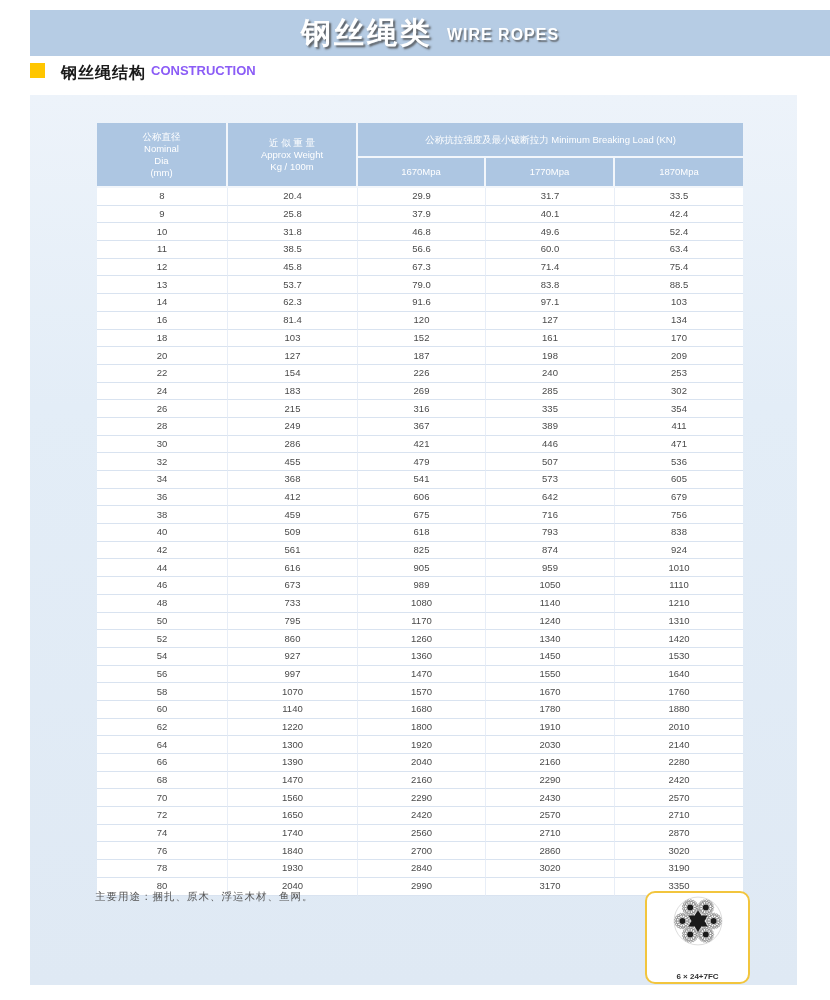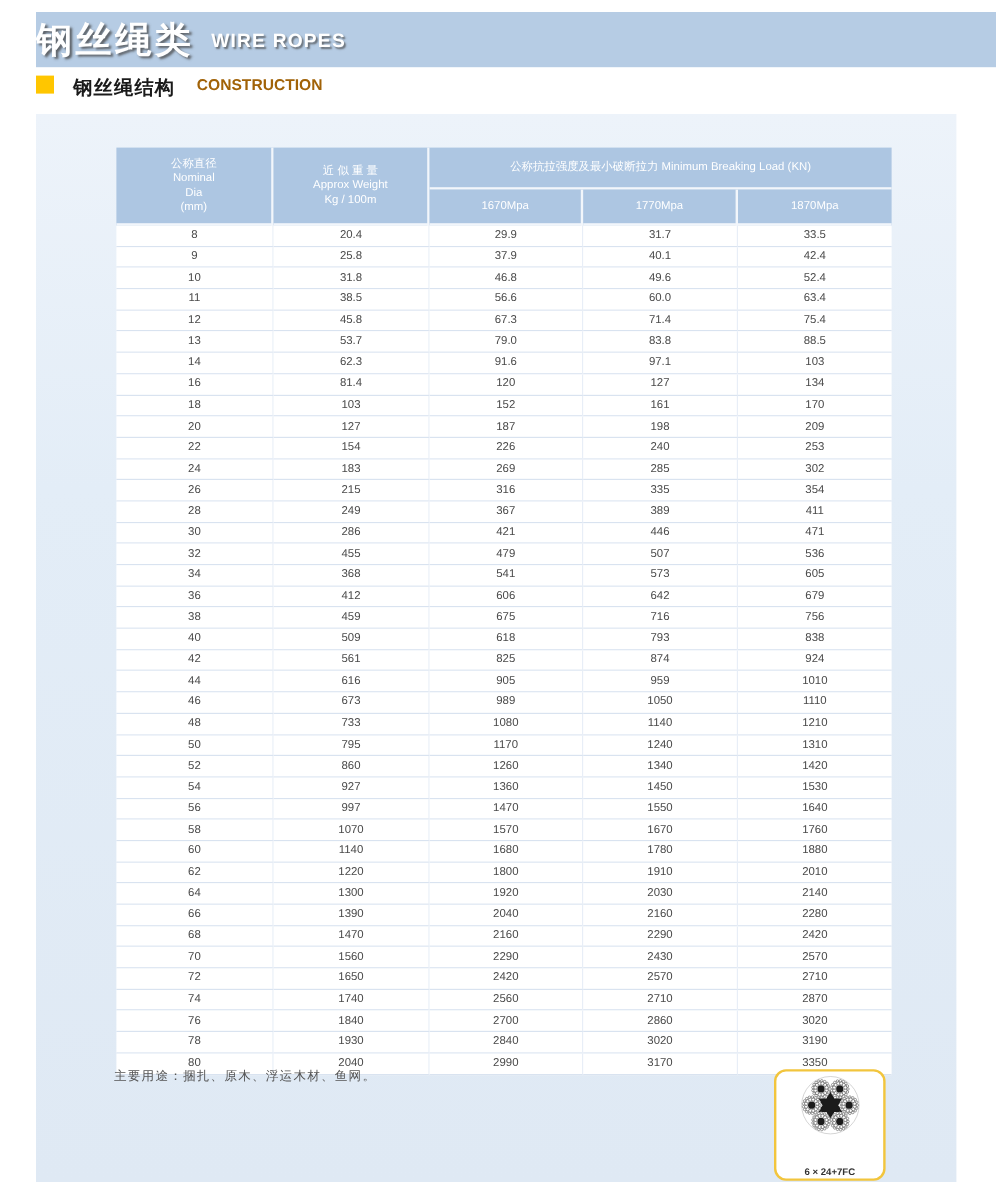--- a/index.html
+++ b/index.html
@@ -1,31 +1,31 @@
 <!DOCTYPE html>
 <html><head>
 <meta charset="utf-8">
 <style>
   html,body{margin:0;padding:0;background:#ffffff;}
   body{font-family:"Liberation Sans","DejaVu Sans",sans-serif;}
   .page{position:relative;width:830px;height:1000px;background:#fff;overflow:hidden;}
 
   
   .band{position:absolute;top:10px;left:30px;width:800px;height:46px;
-        background:#b6cce4;display:flex;align-items:center;box-sizing:border-box;}
+        background:#b6cce4;display:flex;align-items:center;box-sizing:border-box;justify-content:center;}
   .title-zh{font-size:30px;font-weight:bold;color:#fff;letter-spacing:3px;
             text-shadow:2px 2px 2px rgba(70,70,70,.8);}
   .title-en{font-size:16px;font-weight:bold;color:#fff;letter-spacing:1px;margin-left:14px;margin-top:4px;
             text-shadow:1.5px 1.5px 1.5px rgba(70,70,70,.7);}
 
   
   .section{position:absolute;top:63px;left:30px;display:flex;align-items:flex-start;}
   .bullet{width:15px;height:15px;background:#ffc600;margin-right:16px;}
   .section-zh{font-size:16px;font-weight:bold;color:#1a1a1a;letter-spacing:1px;}
-  .section-en{font-size:13px;font-weight:bold;color:#a16207;margin-left:18px;}
+  .section-en{font-size:13px;font-weight:bold;color:#8b5cf6;margin-left:5px;}
 
   
   .panel{position:absolute;top:95px;left:30px;width:767px;height:890px;
          background:linear-gradient(180deg,#edf3fa 0%,#e3edf7 35%,#dfe9f4 100%);}
 
   
   .tbl-wrap{position:absolute;left:67px;top:28px;}
   table{border-collapse:separate;border-spacing:0;table-layout:fixed;width:646px;}
   th{background:#adc6e2;color:#ffffff;font-weight:normal;font-size:9.5px;line-height:12px;
      padding:0;vertical-align:middle;text-align:center;white-space:pre-line;}
@@ -35,21 +35,21 @@
   th.grade{height:28px;}
   td{background:#ffffff;color:#4a4a4a;font-size:9.5px;text-align:center;
      padding:0;height:16.7px;line-height:16px;
      border-bottom:1px solid #d9e3f0;border-right:1px solid #e8eef7;}
   td:last-child{border-right:none;}
 
   
   .note{position:absolute;left:65px;top:795px;font-size:10.5px;color:#555;letter-spacing:1px;}
 
   
-  .rope-box{position:absolute;left:615px;top:796px;width:93px;height:93px;box-sizing:border-box;
+  .rope-box{position:absolute;left:615px;top:796px;width:105px;height:93px;box-sizing:border-box;
             background:#fff;border:2px solid #f2c53d;border-radius:10px;
             display:flex;flex-direction:column;align-items:center;justify-content:center;gap:25px;}
   .rope-box svg{margin-top:2px;}
   .rope-label{font-size:8px;font-weight:bold;color:#333;line-height:10px;}
 </style>
 </head>
 <body>
 
 <div class="page">
 

